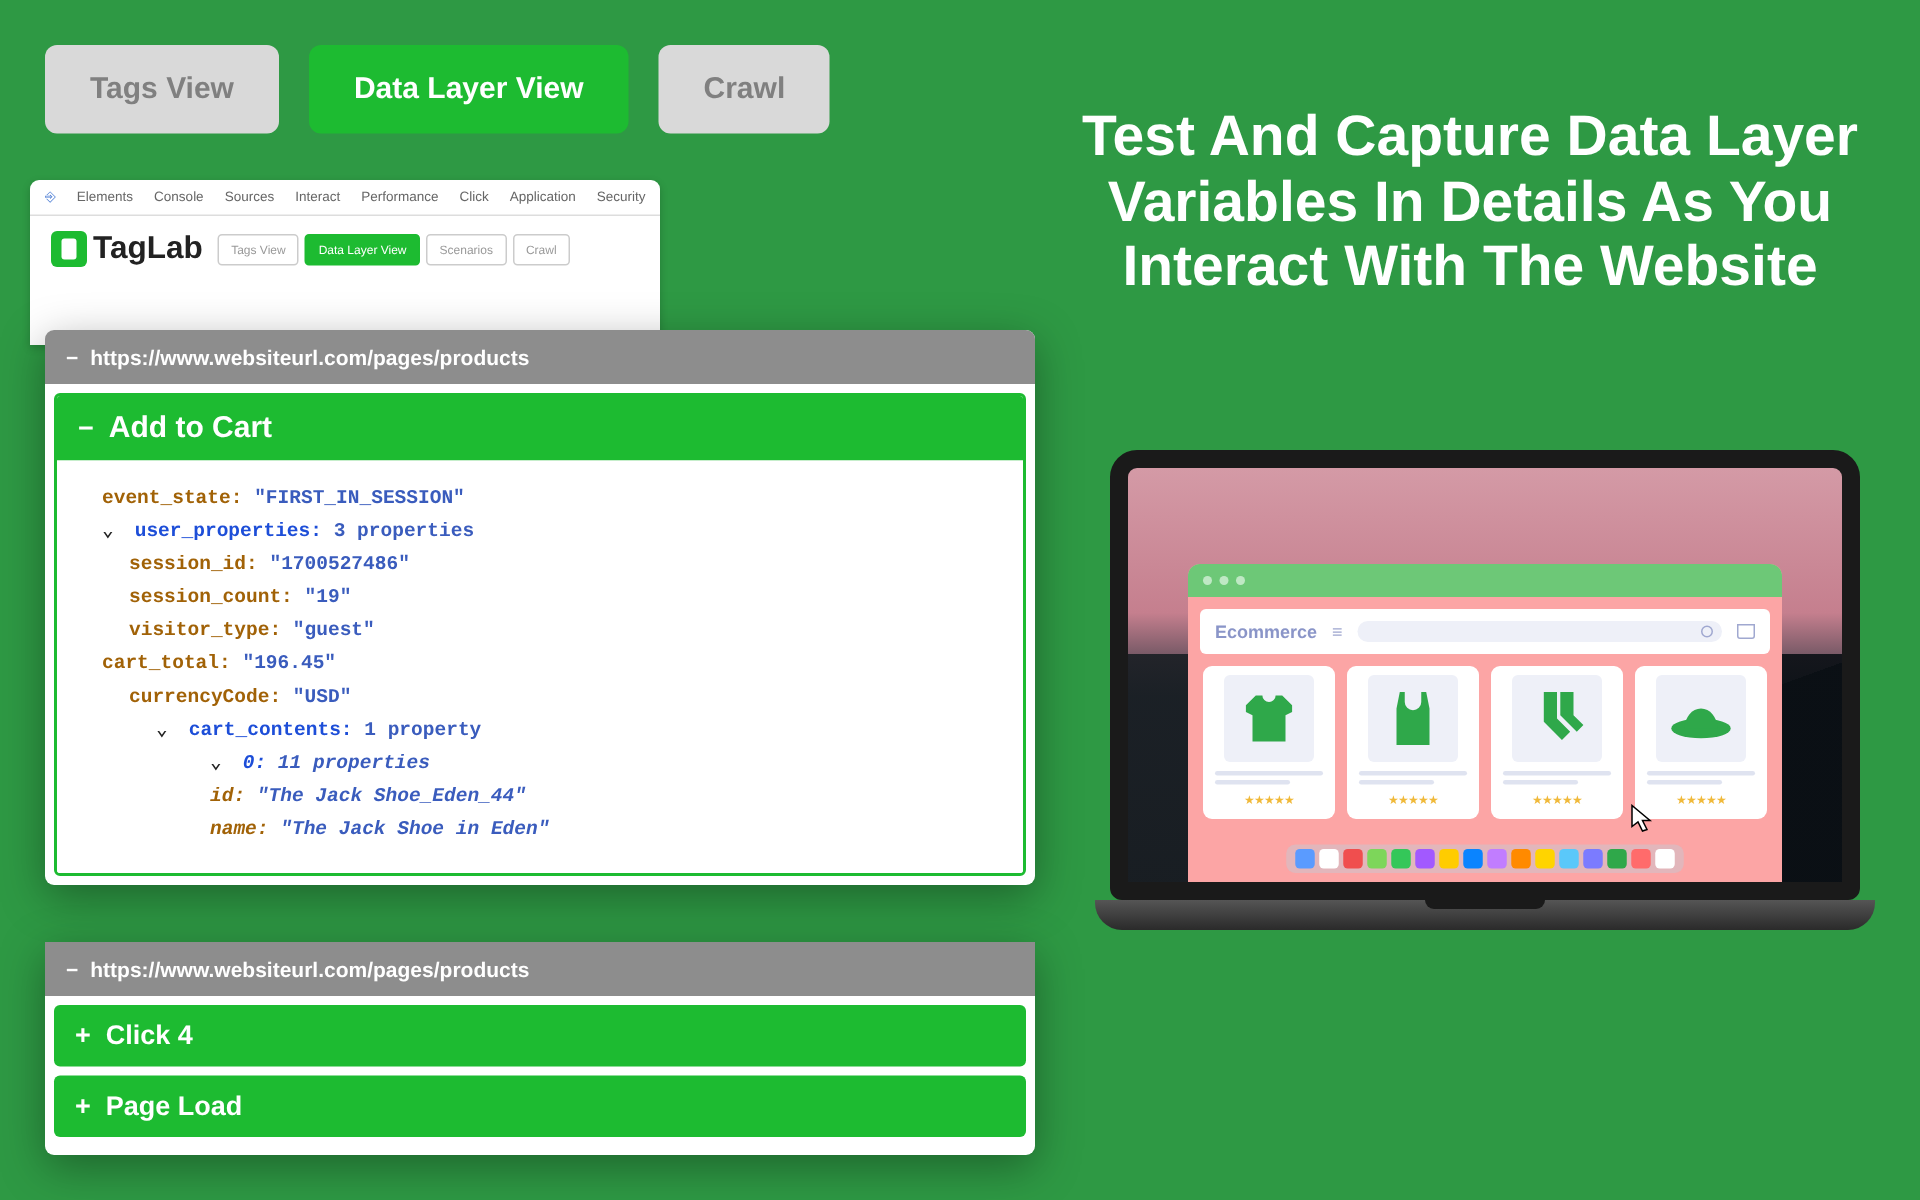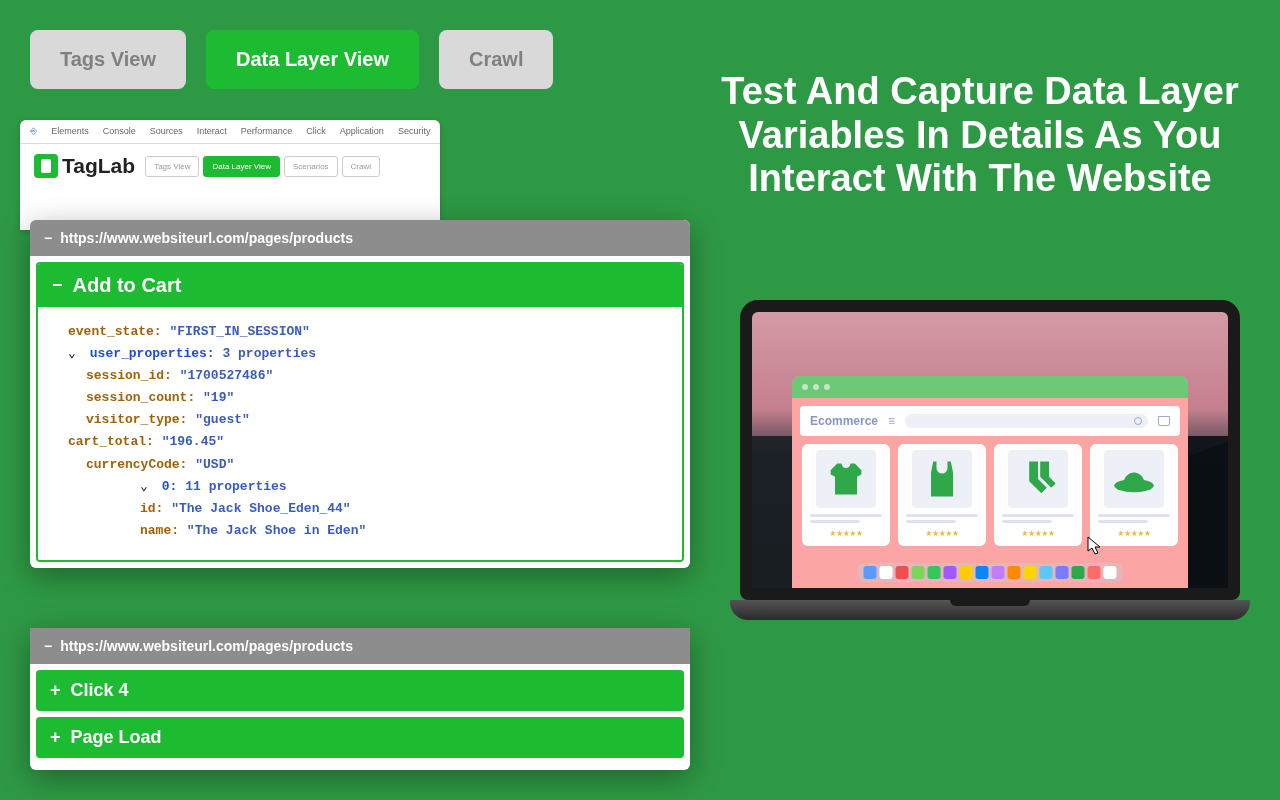--- a/index.html
+++ b/index.html
@@ -158,21 +158,21 @@
   padding: 14px 18px 18px 30px;
   font-family: "Courier New", monospace;
   font-size: 13px;
   line-height: 1.7;
   background: #fff;
 }
 .dl-row { white-space: nowrap; }
 .pad1 { padding-left: 18px; }
 .pad2 { padding-left: 36px; }
 .pad3 { padding-left: 54px; }
-.pad4 { padding-left: 72px; }
+.pad4 { padding-left: 72px; font-style: italic; }
 .key { color: #a16207; font-weight: 700; }
 .val { color: #3a5cbd; font-weight: 600; }
 .link { color: #1d4ed8; font-weight: 700; }
 .chev {
   display: inline-block;
   width: 14px;
   font-weight: 900;
   color: #222;
 }
 
@@ -388,20 +388,21 @@
       <span>Add to Cart</span>
     </div>
     <div class="dl-body">
       <div class="dl-row"><span class="key">event_state:</span> <span class="val">"FIRST_IN_SESSION"</span></div>
       <div class="dl-row"><span class="chev">⌄</span> <span class="link">user_properties:</span> <span class="val">3 properties</span></div>
       <div class="dl-row pad1"><span class="key">session_id:</span> <span class="val">"1700527486"</span></div>
       <div class="dl-row pad1"><span class="key">session_count:</span> <span class="val">"19"</span></div>
       <div class="dl-row pad1"><span class="key">visitor_type:</span> <span class="val">"guest"</span></div>
       <div class="dl-row"><span class="key">cart_total:</span> <span class="val">"196.45"</span></div>
       <div class="dl-row pad1"><span class="key">currencyCode:</span> <span class="val">"USD"</span></div>
+      <div class="dl-row pad2"><span class="chev">⌄</span> <span class="link">cart_contents:</span> <span class="val">1 property</span></div>
       <div class="dl-row pad4"><span class="chev">⌄</span> <span class="link">0:</span> <span class="val">11 properties</span></div>
       <div class="dl-row pad4"><span class="key">id:</span> <span class="val">"The Jack Shoe_Eden_44"</span></div>
       <div class="dl-row pad4"><span class="key">name:</span> <span class="val">"The Jack Shoe in Eden"</span></div>
     </div>
   </div>
 </div>
 
 <div class="dl-lower">
   <div class="dl-urlbar">
     <span class="sign">−</span>

